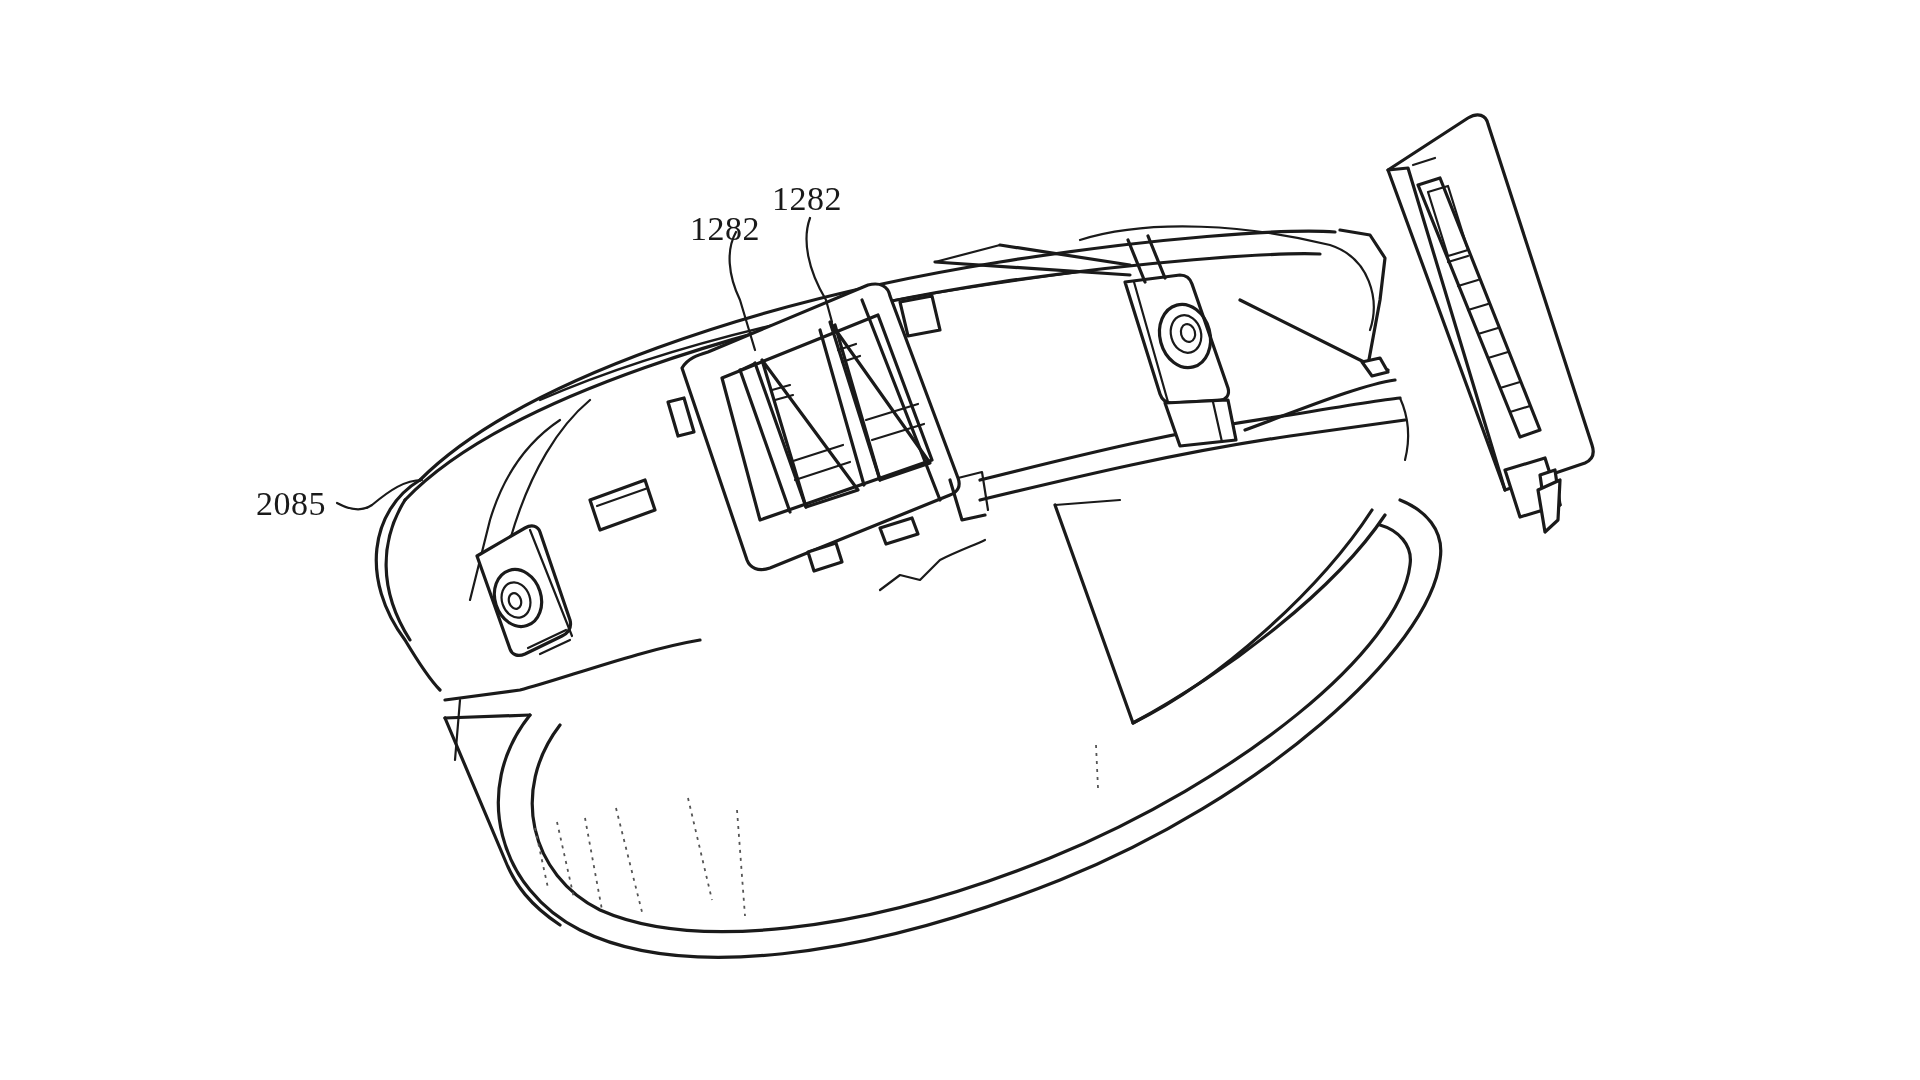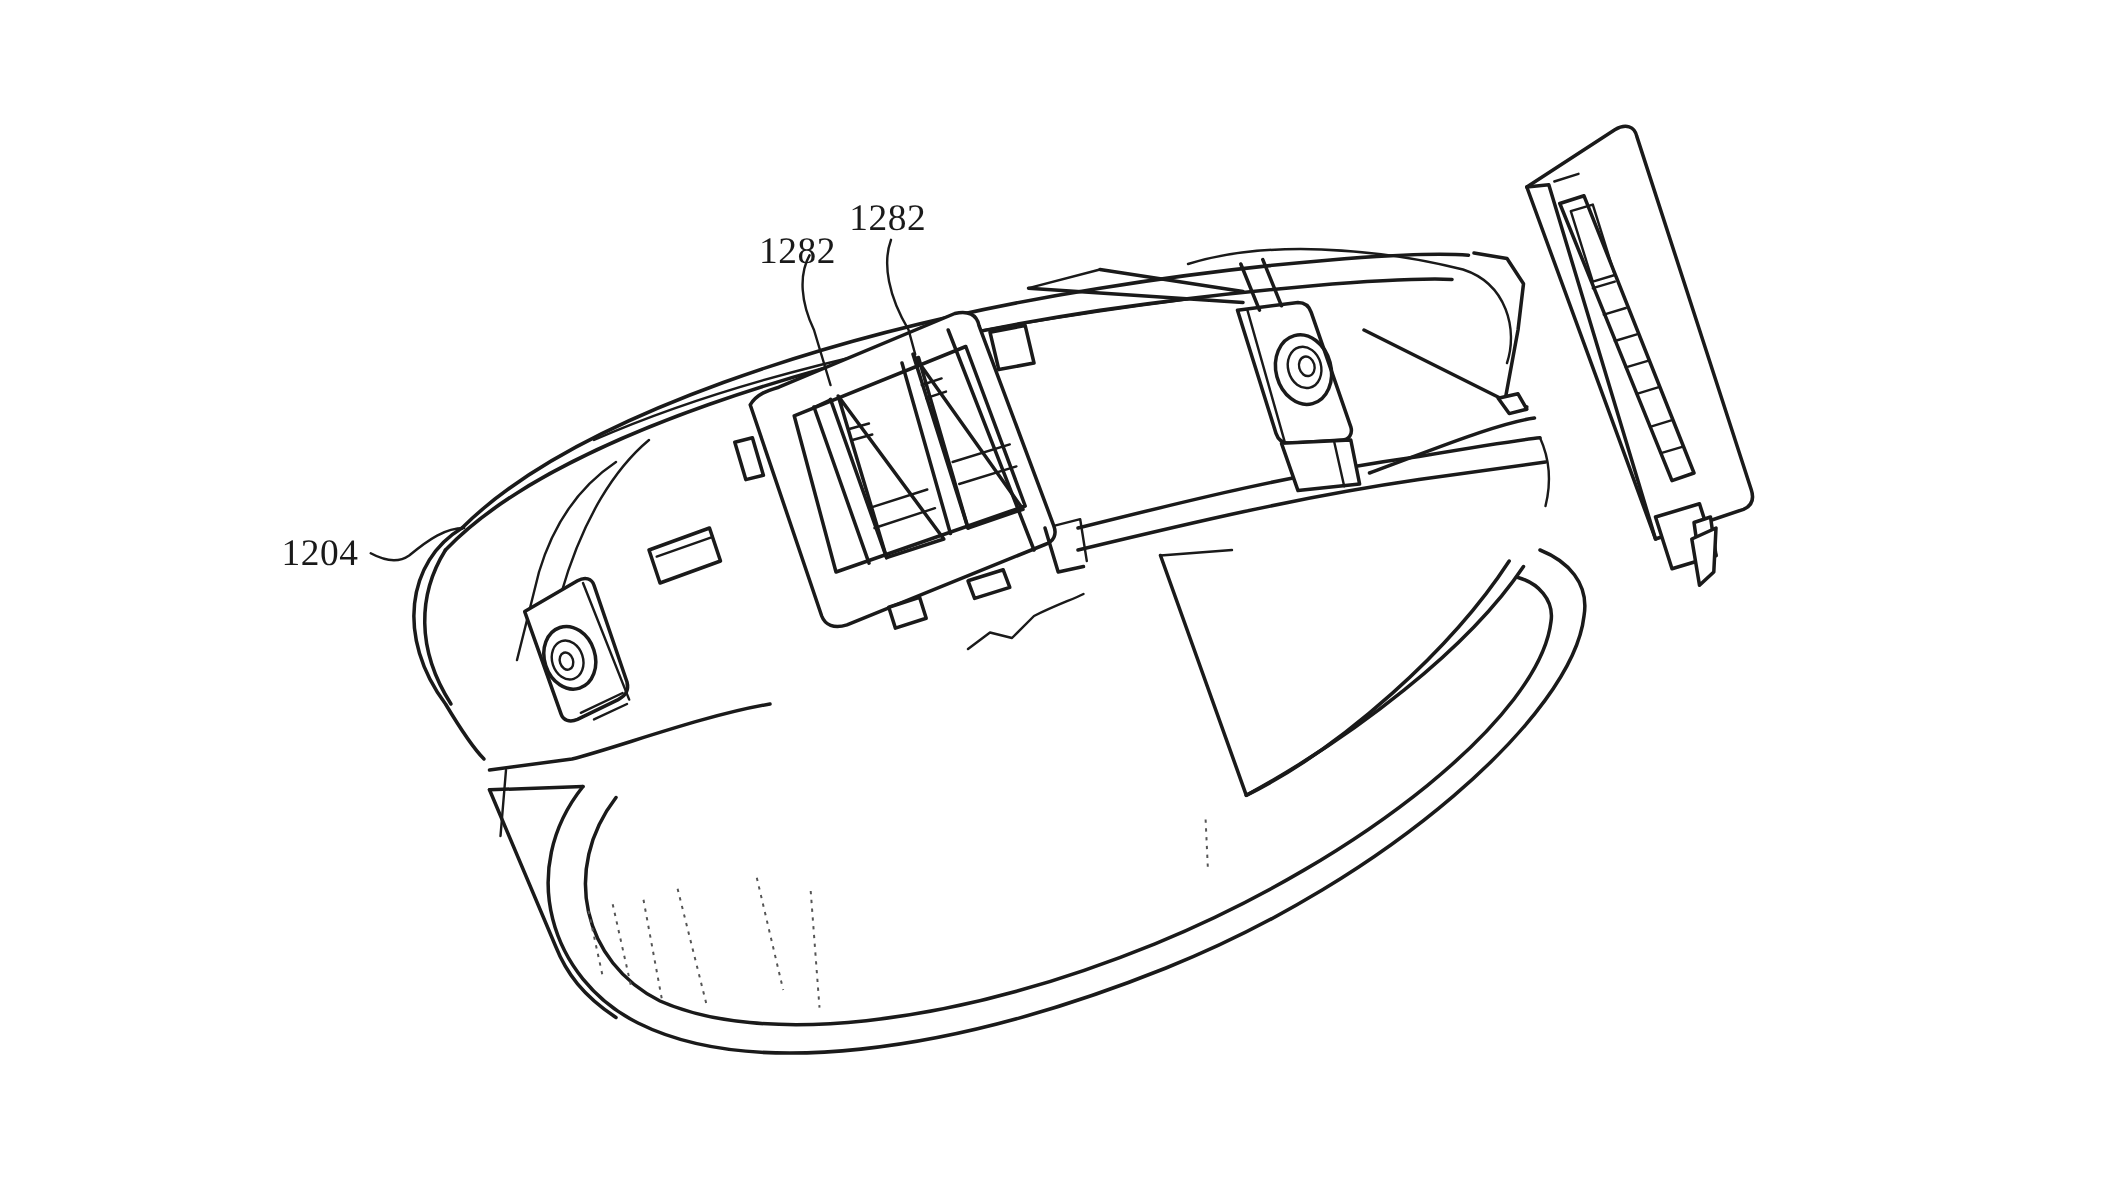--- a/index.html
+++ b/index.html
@@ -170,13 +170,13 @@
 
   <g>
     <path class="ln-thin" d="M 736 232 C 726 250, 728 275, 740 300 L 755 350"></path>
     <path class="ln-thin" d="M 810 218 C 802 240, 808 270, 826 300 L 832 322"></path>
     <path class="ln-thin" d="M 337 503 C 350 510, 362 512, 372 505 C 390 490, 405 480, 422 480"></path>
   </g>
 </svg>
 
 <div class="ref-label" style="left:690px; top:210px;">1282</div>
 <div class="ref-label" style="left:772px; top:180px;">1282</div>
-<div class="ref-label" style="left:256px; top:485px;">1204</div>
+<div class="ref-label" style="left:256px; top:485px;">2085</div>
 
 </body></html>

